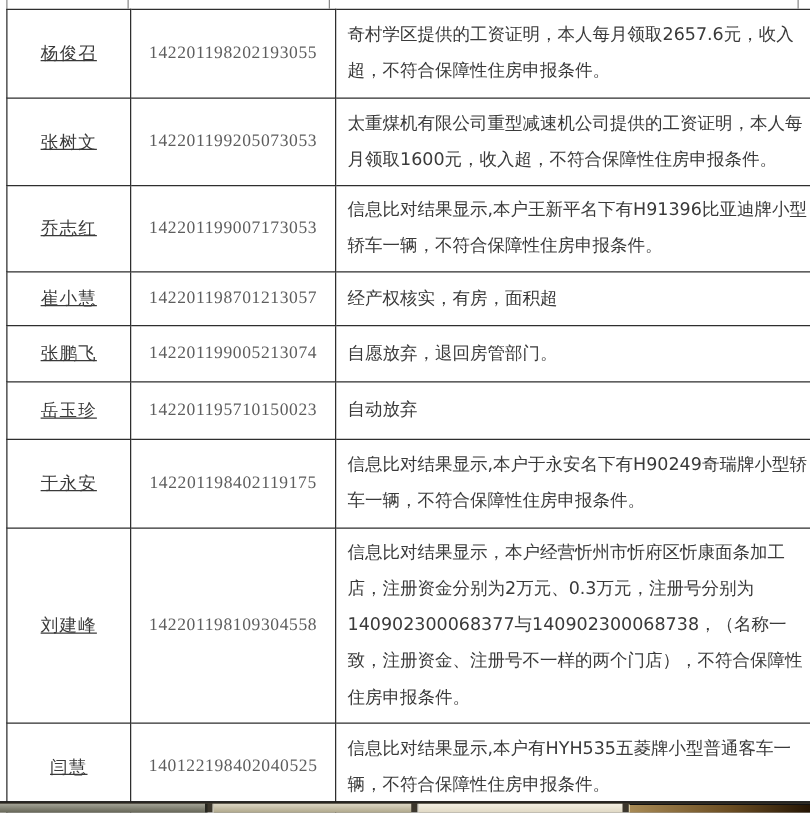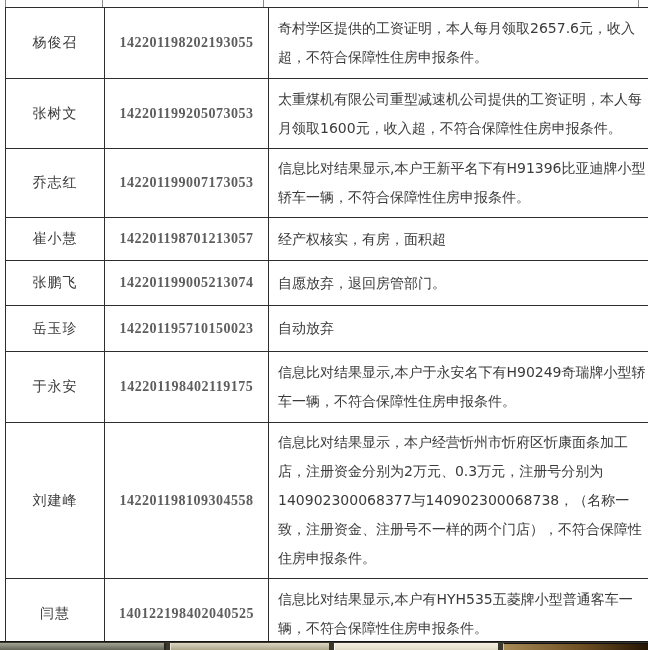--- a/index.html
+++ b/index.html
@@ -22,26 +22,26 @@
     border-collapse:collapse;table-layout:fixed;
     width:634px;background:#ffffff;
   }
   table.doc td{
     border:1px solid #2e2e2e;
     vertical-align:middle;
     overflow:hidden;
   }
   td.cell-name{
     width:96px;text-align:center;
-    font-size:14px;color:#3a3a3a;letter-spacing:1px;
+    font-size:14px;color:#3a3a3a;letter-spacing:1px;text-decoration:underline;
   }
   td.cell-id{
     width:161px;text-align:center;
     font-family:"Liberation Serif","DejaVu Serif",serif;
-    font-size:14px;color:#5d5d5d;letter-spacing:0.5px;font-weight:bold;
+    font-size:14px;color:#5d5d5d;letter-spacing:0.5px;
   }
   td.cell-desc{
     width:375px;text-align:left;
     padding:5px 10px 5px 9px;
     font-size:14px;line-height:29px;color:#3a3a3a;
   }
   
   tr.r0{height:71px;} tr.r1{height:70px;} tr.r2{height:66px;}
   tr.r3{height:43px;} tr.r4{height:45px;} tr.r5{height:46px;}
   tr.r6{height:71px;} tr.r7{height:117px;} tr.r8{height:71px;}

